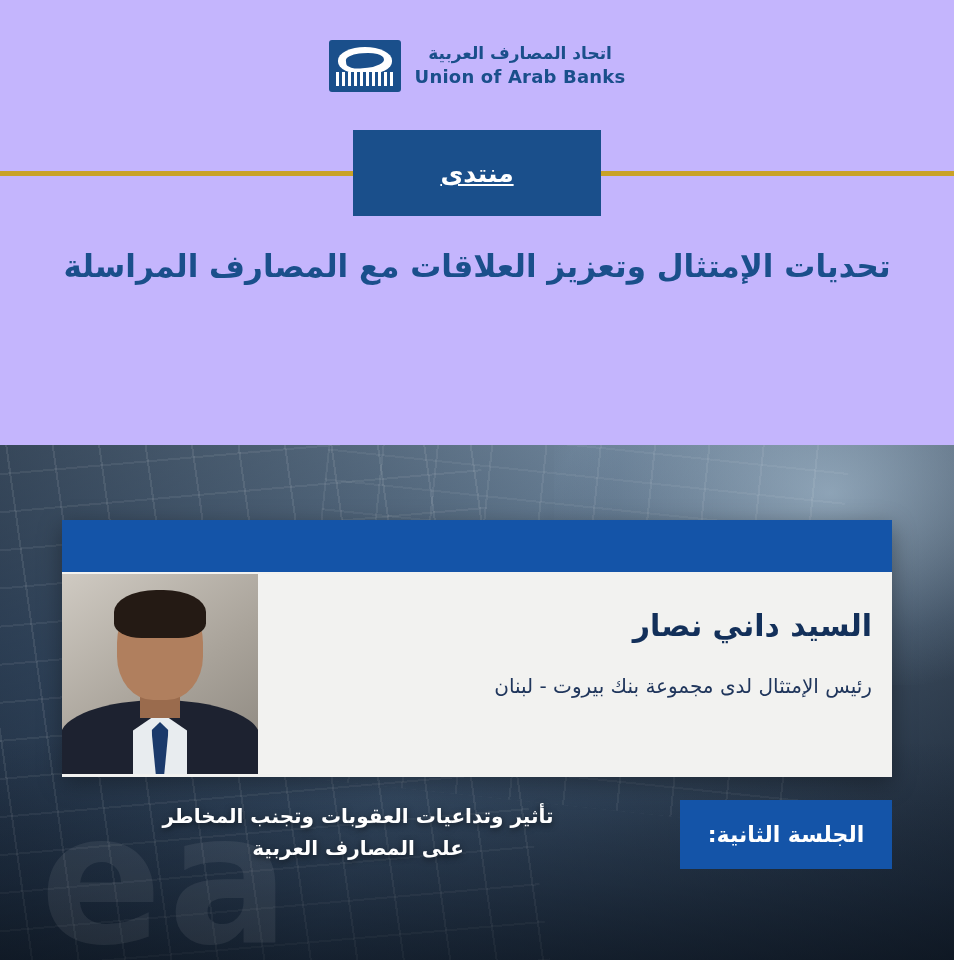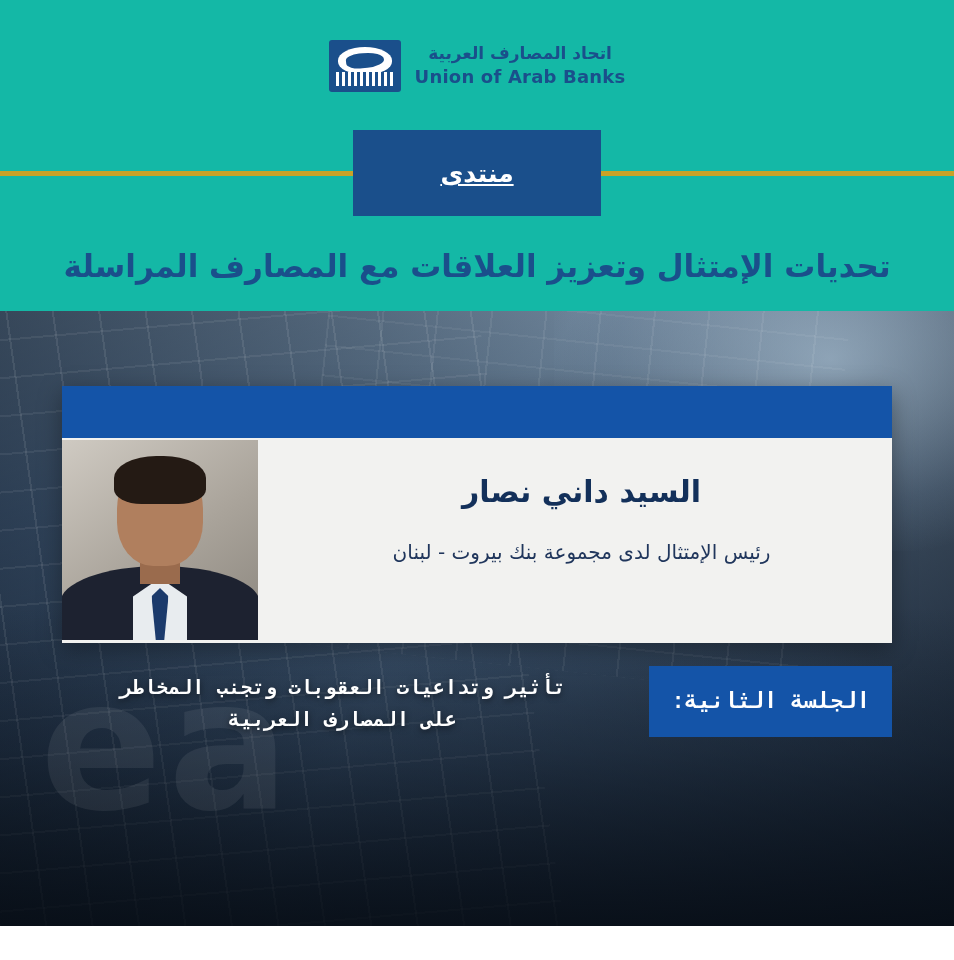--- a/index.html
+++ b/index.html
@@ -19,22 +19,22 @@
     position: relative;
     width: 954px;
     height: 960px;
     background: #ffffff;
     overflow: hidden;
   }
 
   
   .header {
     position: relative;
-    height: 311px;
-    background: #14b8a6;
+    height: 445px;
+    background: #c4b5fd;
   }
 
   .logo-row {
     display: flex;
     flex-direction: row-reverse;
     align-items: center;
     justify-content: center;
     gap: 14px;
     padding-top: 40px;
   }
@@ -305,22 +305,21 @@
     bottom: 0;
     transform: translateX(-50%);
     width: 17px;
     height: 52px;
     background: #1b3a6b;
     clip-path: polygon(50% 0%, 100% 16%, 75% 100%, 25% 100%, 0% 16%);
   }
 
   .speaker-text {
     flex: 1 1 auto;
-    padding: 34px 29px 24px 18px;
-    text-align: center;
+    padding: 34px 20px 24px 18px;
     direction: rtl;
   }
   .speaker-name {
     font-size: 30px;
     font-weight: bold;
     color: #13305a;
     line-height: 1.3;
   }
   .speaker-role {
     margin-top: 26px;
@@ -330,25 +329,24 @@
   }
 
   
   .session-row {
     position: absolute;
     left: 62px;
     right: 62px;
     top: 355px;
     display: flex;
     flex-direction: row;
-    align-items: flex-end;
+    align-items: flex-start;
     justify-content: flex-start;
     gap: 26px;
     direction: rtl;
-    font-family: Liberation Mono, monospace;
   }
   .session-badge {
     background: #1454a8;
     color: #ffffff;
     font-size: 22px;
     font-weight: bold;
     padding: 22px 22px;
     min-width: 168px;
     text-align: center;
     flex: 0 0 auto;

